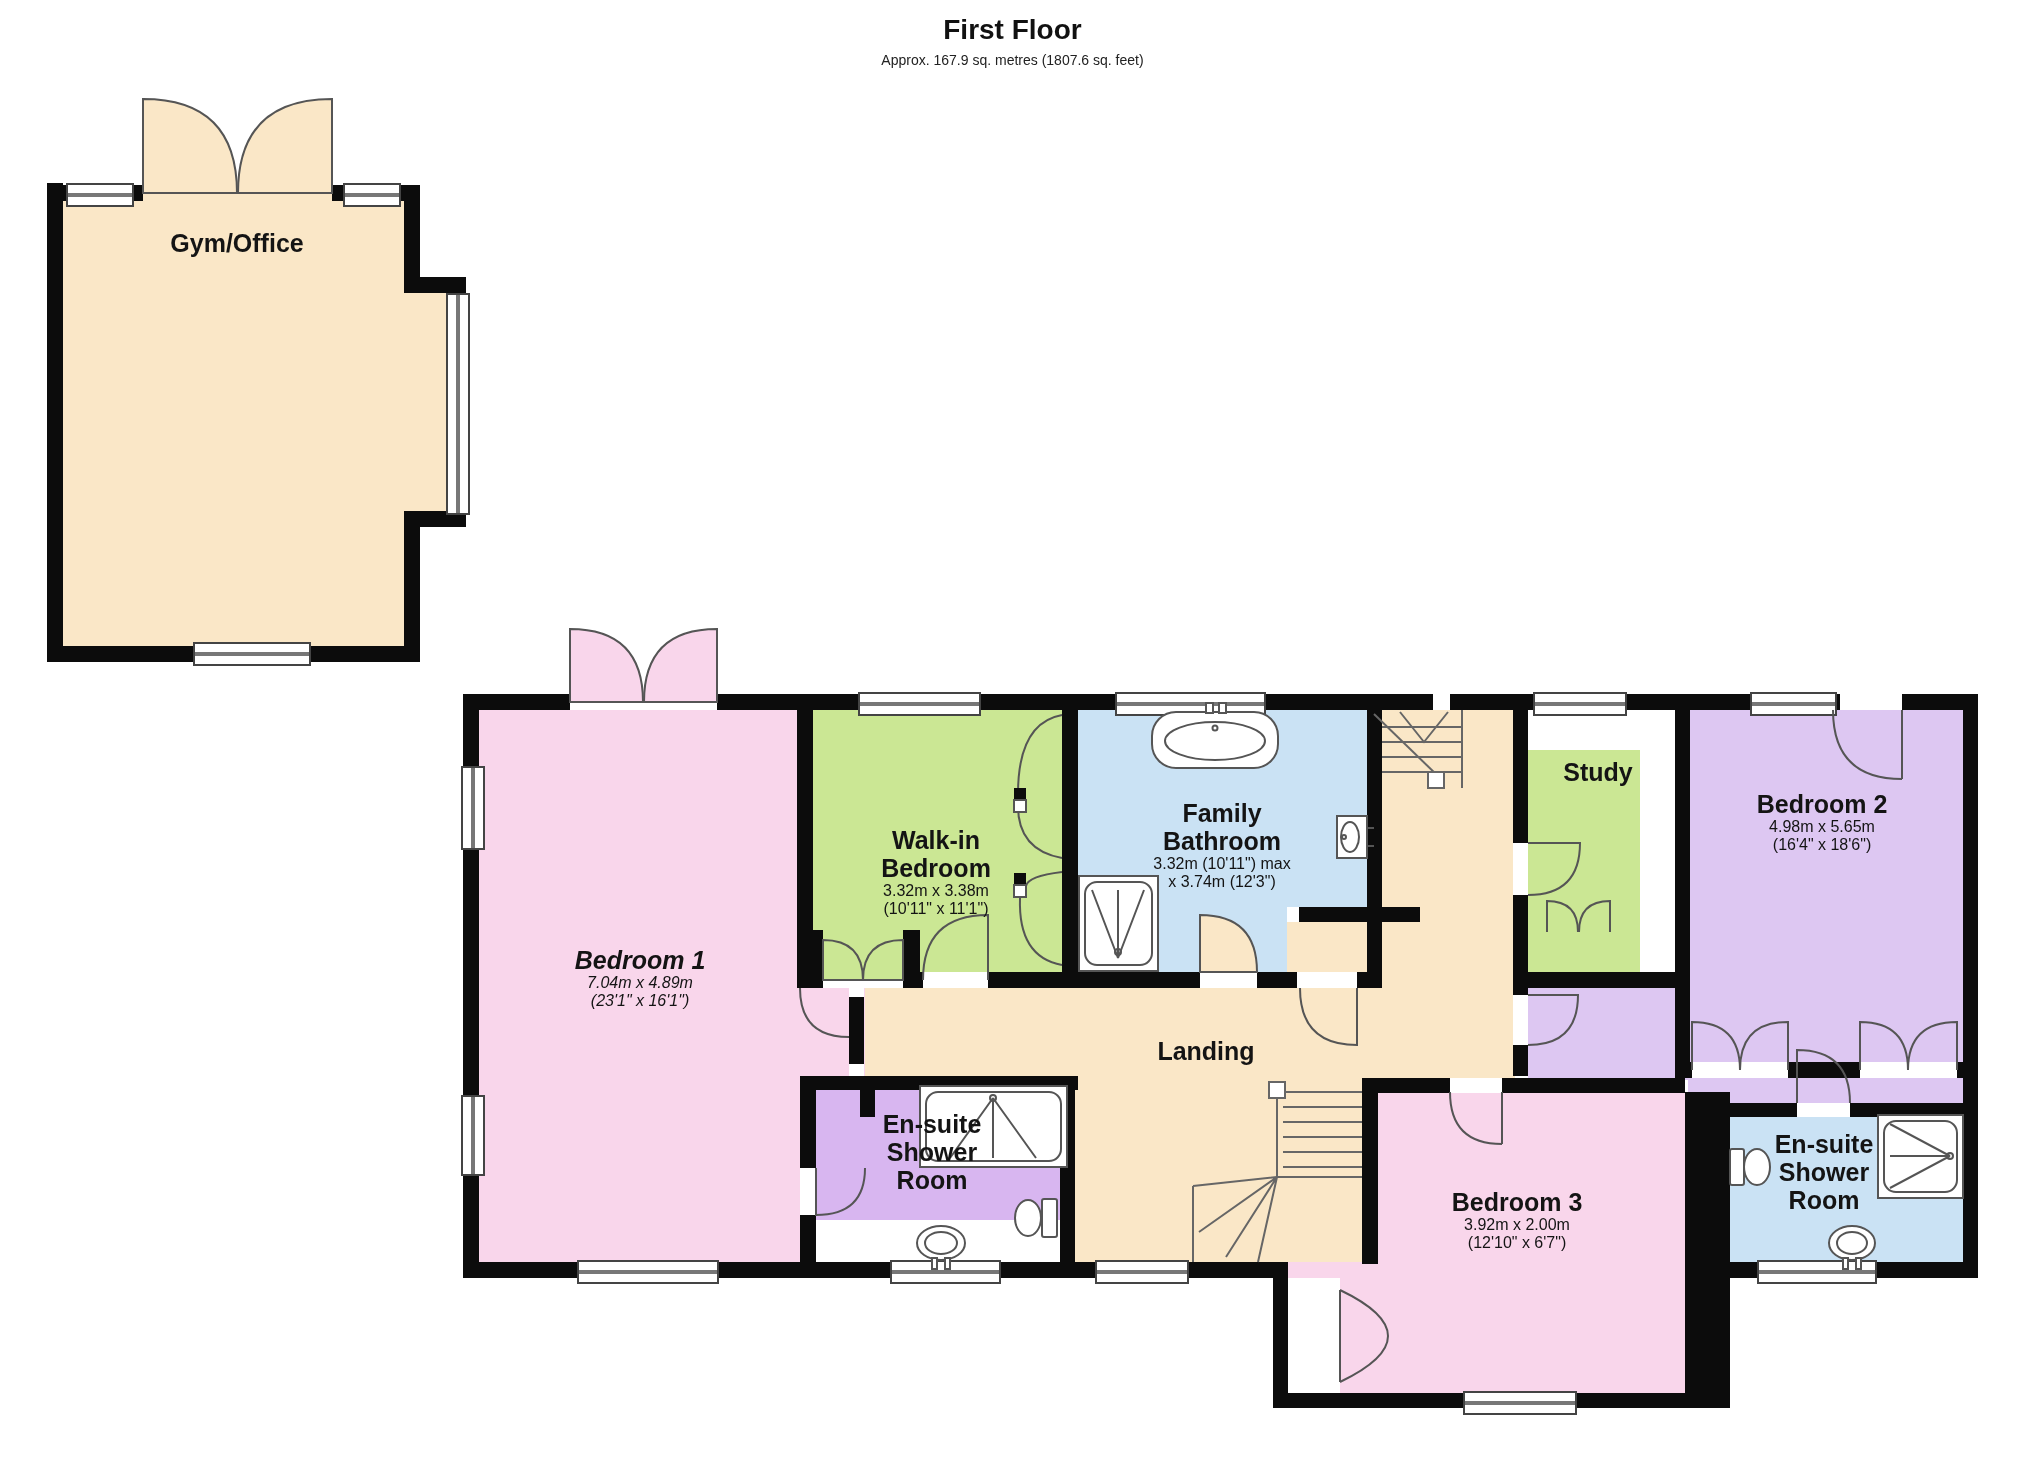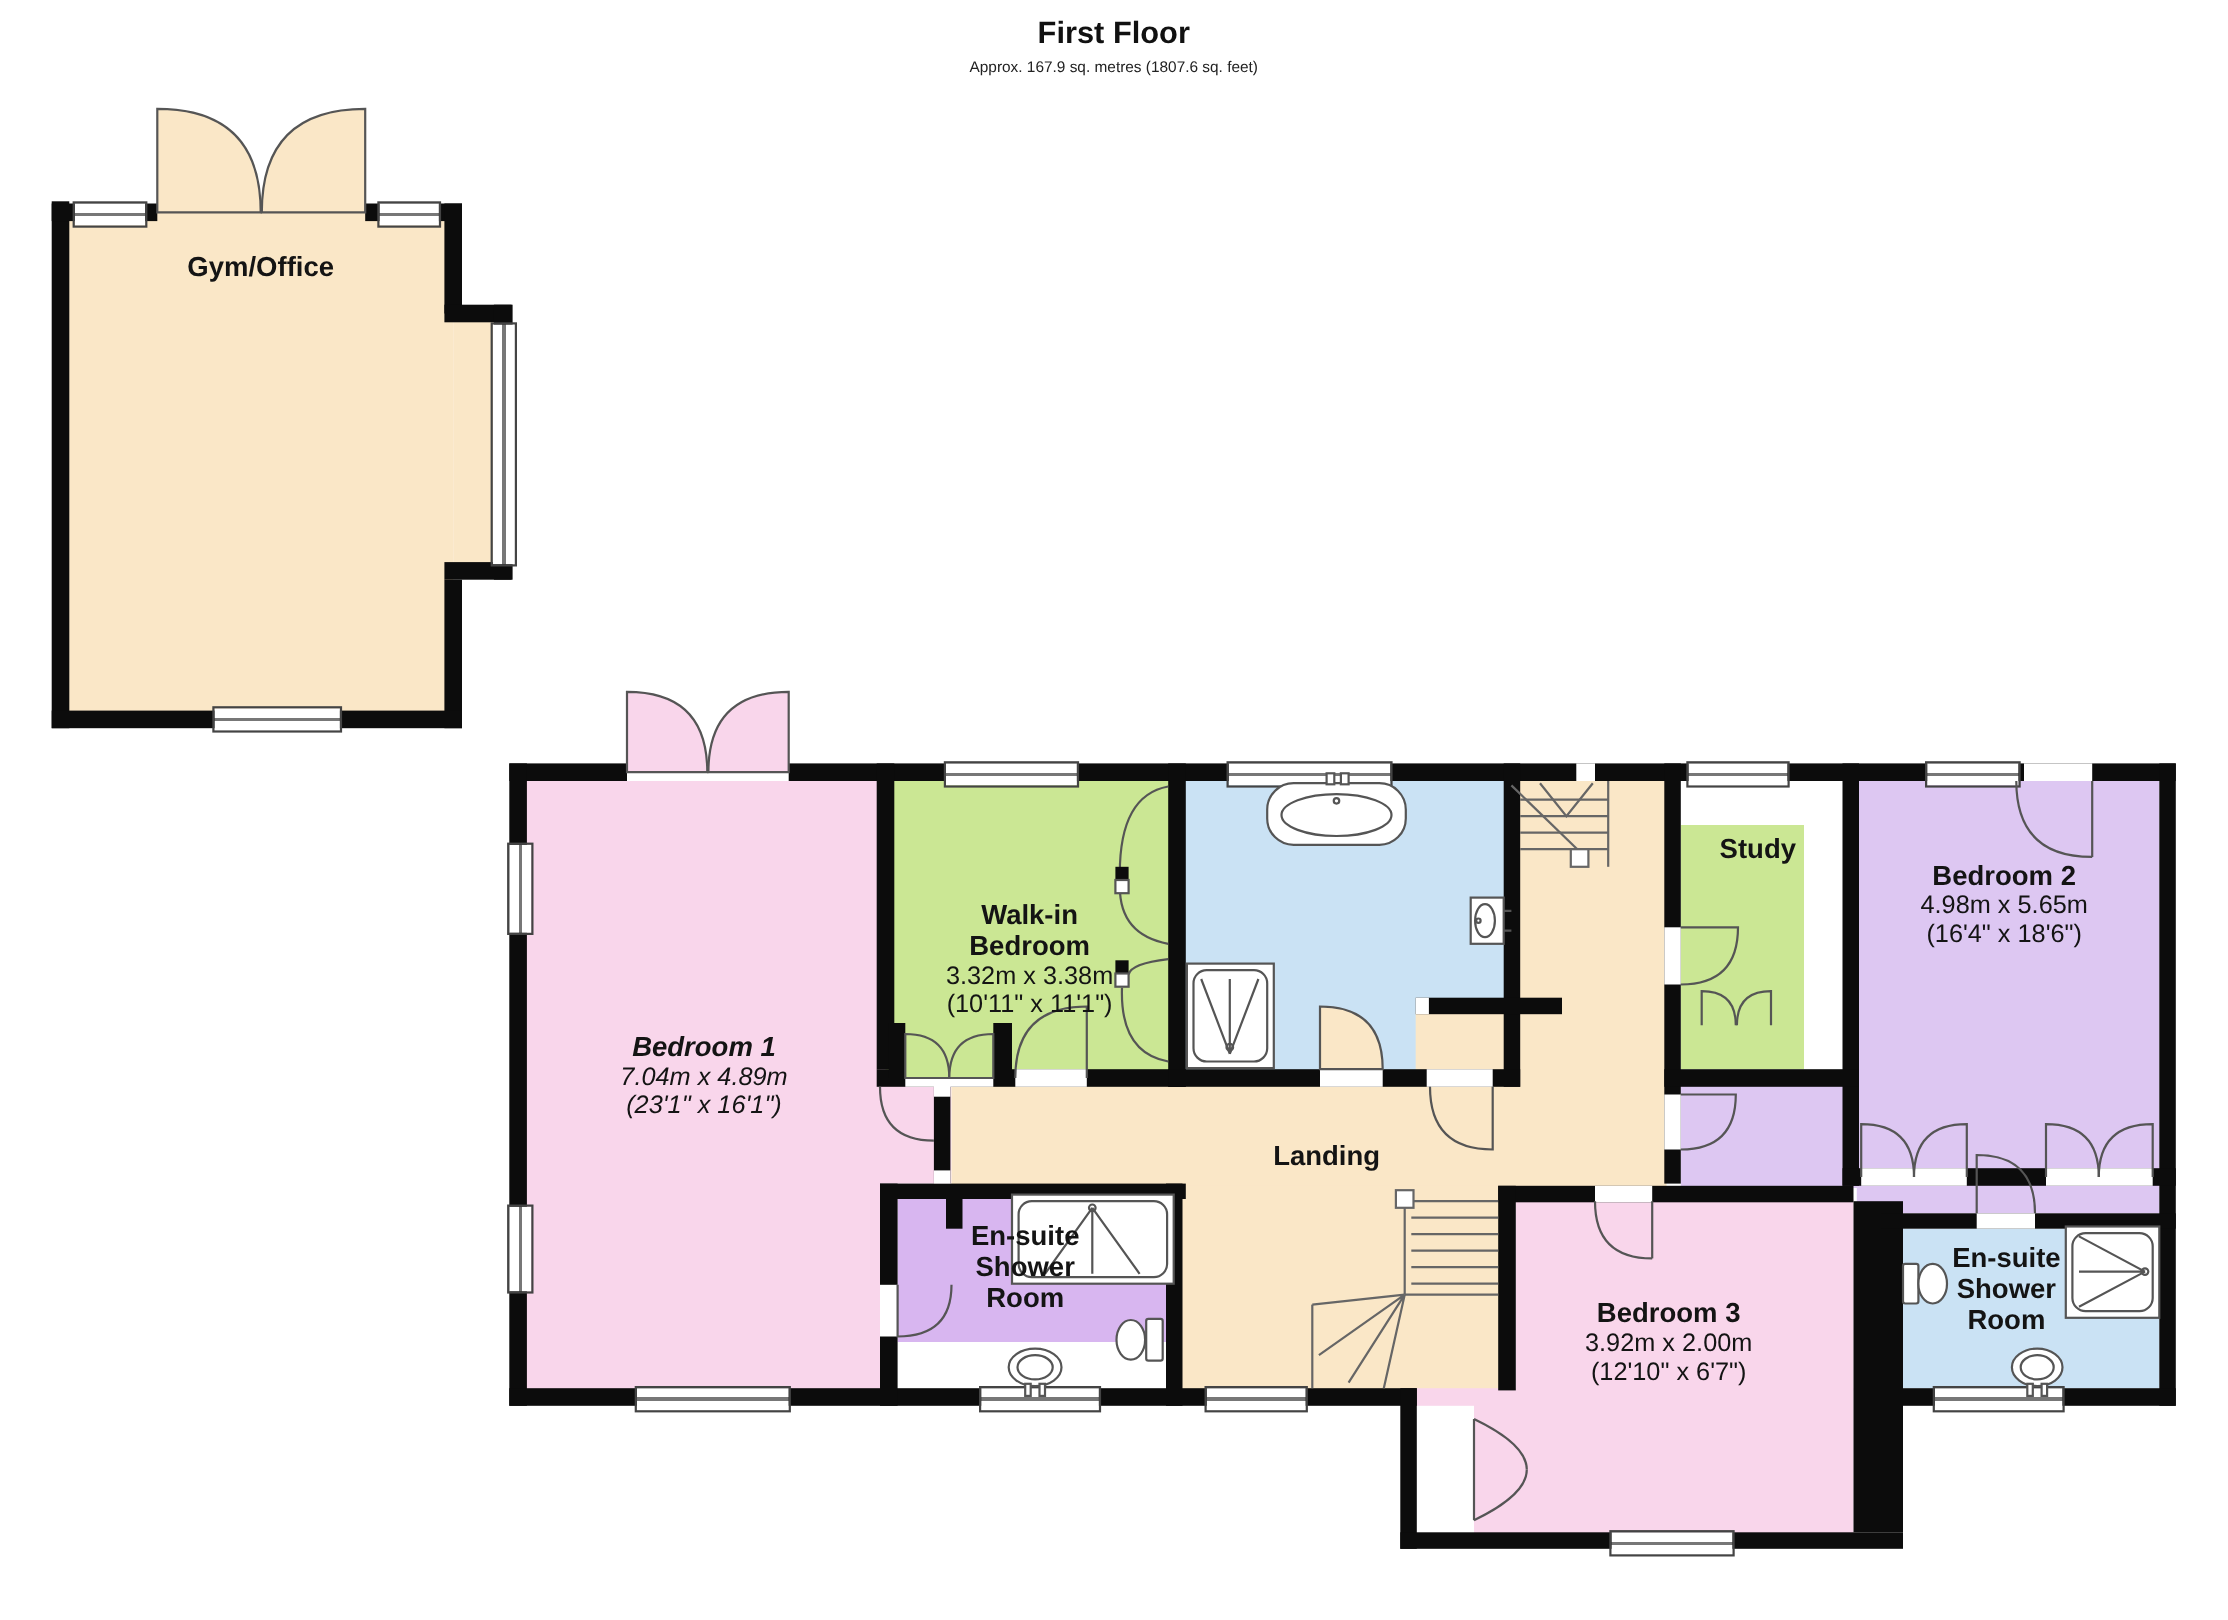--- a/index.html
+++ b/index.html
@@ -13,21 +13,21 @@
   .blue{background:#CAE2F4;}
   .purple{background:#DDC7F2;}
   .purple2{background:#D8B6F0;}
   .white{background:#ffffff;}
   .win-h{position:absolute;border:2px solid #444;background:linear-gradient(to bottom,#fff 42%,#777 42%,#777 58%,#fff 58%);}
   .win-v{position:absolute;border:2px solid #444;background:linear-gradient(to right,#fff 42%,#777 42%,#777 58%,#fff 58%);}
   svg{position:absolute;left:0;top:0;}
   .room-label{position:absolute;transform:translate(-50%,-50%);text-align:center;color:#141414;line-height:1.12;}
   .rname{font-weight:bold;font-size:25px;white-space:nowrap;}
   .rname.wrap{white-space:normal;margin:0 auto;}
-  .rdim{font-size:23px;white-space:nowrap;}
+  .rdim{font-size:16px;white-space:nowrap;}
   #title-block{position:absolute;left:0;top:14px;width:100%;text-align:center;}
   #main-title{font-size:28px;font-weight:bold;color:#111;}
   #sub-title{font-size:14px;color:#222;margin-top:6px;}
 </style>
 </head>
 <body>
 
 <div id="plan">
 
   <div id="title-block">
@@ -296,20 +296,25 @@
     <div class="rdim">7.04m x 4.89m</div>
     <div class="rdim">(23'1" x 16'1")</div>
   </div>
 
   <div class="room-label" style="left:936px;top:872px;">
     <div class="rname wrap" style="width:150px;">Walk-in Bedroom</div>
     <div class="rdim">3.32m x 3.38m</div>
     <div class="rdim">(10'11" x 11'1")</div>
   </div>
 
+  <div class="room-label" style="left:1222px;top:845px;">
+    <div class="rname wrap" style="width:140px;">Family Bathroom</div>
+    <div class="rdim">3.32m (10'11") max</div>
+    <div class="rdim">x 3.74m (12'3")</div>
+  </div>
 
   <div class="room-label" style="left:1598px;top:772px;">
     <div class="rname">Study</div>
   </div>
 
   <div class="room-label" style="left:1822px;top:822px;">
     <div class="rname">Bedroom 2</div>
     <div class="rdim">4.98m x 5.65m</div>
     <div class="rdim">(16'4" x 18'6")</div>
   </div>

